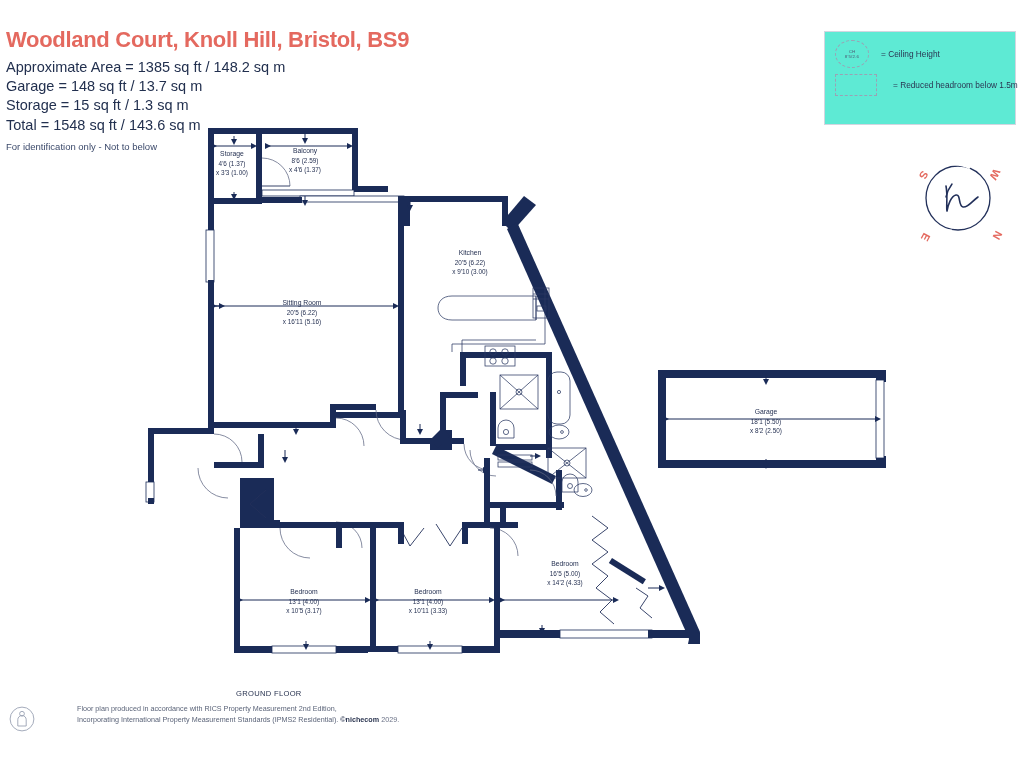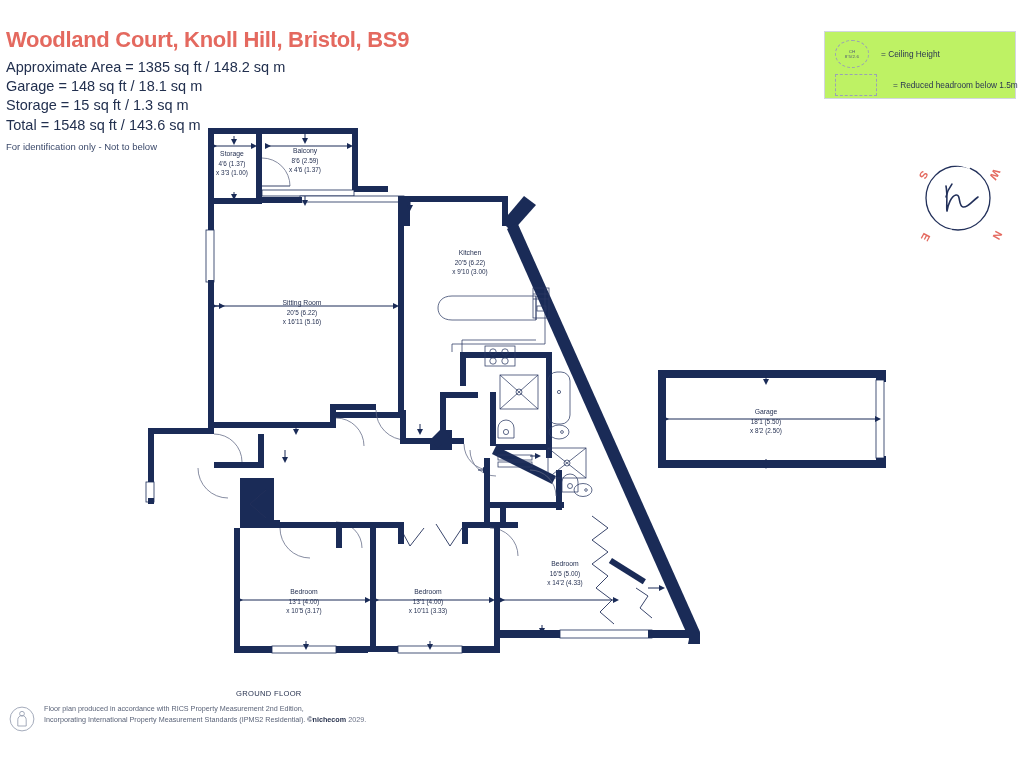--- a/index.html
+++ b/index.html
@@ -17,22 +17,22 @@
     line-height:1.1;margin:0 0 6px 0;white-space:nowrap;
   }
   .areaLine{
     font-size:14.5px;color:#22304f;line-height:1.32;white-space:nowrap;
     font-weight:400;
   }
   #disclaimer{font-size:9.5px;color:#3c4a6b;margin-top:6px;}
 
   
   #legend{
-    position:absolute;left:824px;top:31px;width:192px;height:68px;
-    border:1px solid #d2d6e0;background:#bef264;box-sizing:border-box;
+    position:absolute;left:824px;top:31px;width:192px;height:94px;
+    border:1px solid #d2d6e0;background:#5eead4;box-sizing:border-box;
   }
   #legend .row{position:absolute;display:flex;align-items:center;}
   #legendRow1{left:10px;top:8px;}
   #legendRow2{left:10px;top:42px;}
   .chCircle{
     width:32px;height:26px;border:1px dashed #9aa2b4;border-radius:50%;
     display:flex;flex-direction:column;align-items:center;justify-content:center;
     color:#4d5772;
   }
   .chCircle span{font-size:4.4px;line-height:1.25;letter-spacing:.2px;}
@@ -57,33 +57,33 @@
 
   #floorCaption{
     position:absolute;left:236px;top:689px;font-size:7.6px;
     letter-spacing:.3px;color:#27324f;
   }
 
   
   #footer{position:absolute;left:8px;top:703px;display:flex;align-items:flex-start;}
   #footerIcon{width:28px;height:28px;flex:0 0 28px;margin-top:2px;}
   #footerText{margin-left:8px;font-size:7.2px;line-height:1.55;color:#5a6378;}
-  #footerText .fl{white-space:nowrap;}
+  #footerText .fl{white-space:nowrap;margin-left:33px;}
   .niche{color:#2b3550;font-weight:700;text-align:right;}
   .nicheYr{color:#6b7287;font-weight:400;}
 </style>
 </head>
 <body>
 
 <div class="page">
 
   <div id="header">
     <div id="title">Woodland Court, Knoll Hill, Bristol, BS9</div>
     <div class="areaLine">Approximate Area = 1385 sq ft / 148.2 sq m</div>
-    <div class="areaLine">Garage = 148 sq ft / 18.1 sq m</div>
+    <div class="areaLine">Garage = 148 sq ft / 13.7 sq m</div>
     <div class="areaLine">Storage = 15 sq ft / 1.3 sq m</div>
     <div class="areaLine">Total = 1548 sq ft / 143.6 sq m</div>
     <div id="disclaimer">For identification only - Not to below</div>
   </div>
 
   <div id="legend">
     <div class="row" id="legendRow1">
       <div class="chCircle">
         <span>CH</span>
         <span>8'5/2.6</span>

